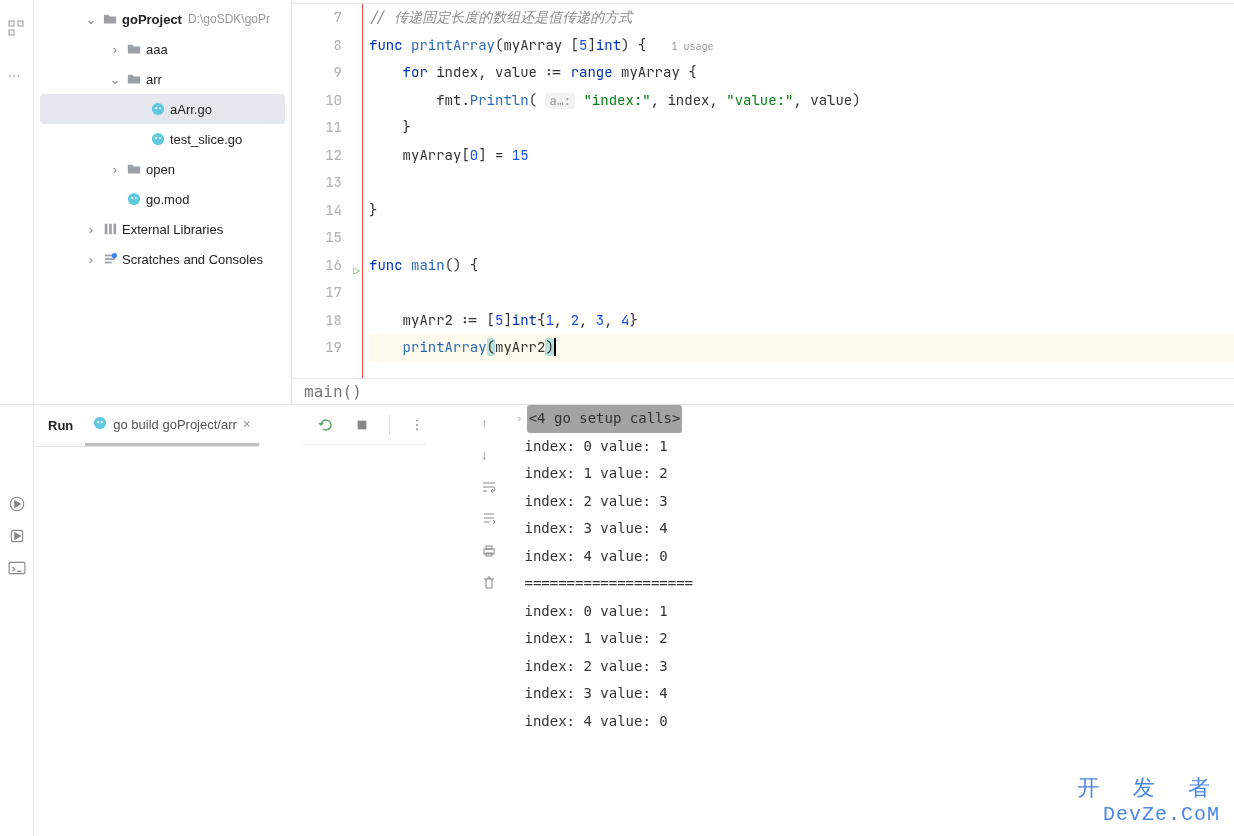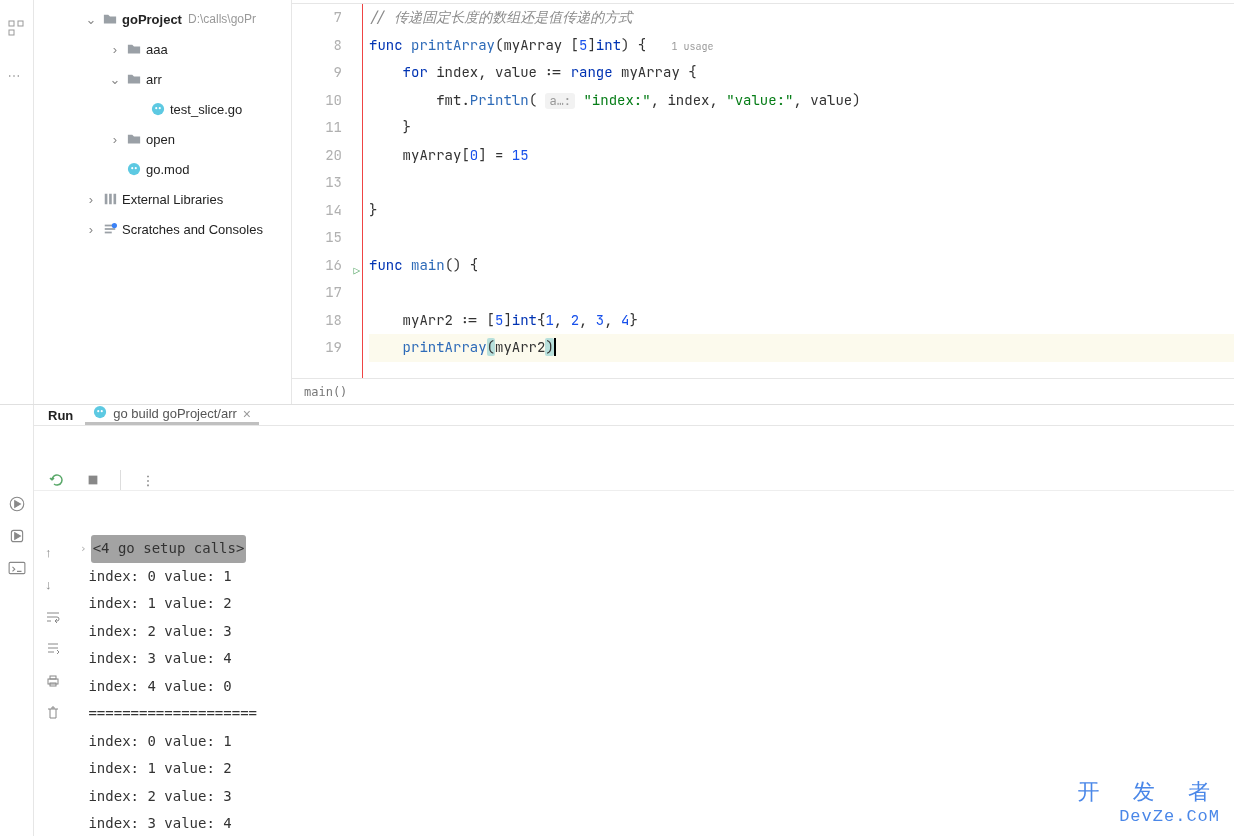--- a/index.html
+++ b/index.html
@@ -27,40 +27,40 @@
 .code-line { height: 27.5px; white-space: pre; }
 .code-line.current { background: #fcfaed; }
 .hl-paren { background: #b8e0dc; border-radius: 2px; }
 .c-comment { color: #8c8c8c; font-style: italic; }
 .c-key { color: #0033b3; }
 .c-func { color: #2e6bb8; }
 .c-num { color: #1750eb; }
 .c-str { color: #067d17; }
 .c-hint { color: #999; background: #f2f2f2; border-radius: 3px; padding: 0 4px; font-size: 12px; }
 .c-usage { color: #999; font-size: 10px; }
-.breadcrumb { height: 26px; border-top: 1px solid #e6e6e6; padding-left: 12px; color: #777; font-size: 12px; display: flex; align-items: center; font-family: Consolas, monospace; }
+.breadcrumb { height: 26px; border-top: 1px solid #e6e6e6; padding-left: 12px; color: #777; font-size: 16px; display: flex; align-items: center; font-family: Consolas, monospace; }
 .bottom-panel { height: 432px; border-top: 1px solid #e0e0e0; display: flex; }
 .bottom-gutter { width: 34px; border-right: 1px solid #e6e6e6; display: flex; flex-direction: column; align-items: center; padding-top: 90px; gap: 14px; }
-.bottom-main { flex: 1; display: flex; flex-direction: column; gap: 44px; }
+.bottom-main { flex: 1; display: flex; flex-direction: row; gap: 44px; }
 .run-tabs { height: 42px; display: flex; align-items: center; padding-left: 14px; gap: 12px; border-bottom: 1px solid #e6e6e6; }
 .run-label { font-weight: 600; color: #222; }
 .run-tab { display: flex; align-items: center; gap: 6px; padding: 0 8px; height: 100%; border-bottom: 3px solid #c0c0c0; color: #555; }
 .run-tab .close { color: #999; font-size: 14px; }
 .run-toolbar { height: 40px; display: flex; align-items: center; padding-left: 14px; gap: 18px; border-bottom: 1px solid #eee; }
 .run-toolbar .ico { width: 18px; height: 18px; color: #6e6e6e; cursor: pointer; display: flex; align-items: center; justify-content: center; }
 .run-body { flex: 1; display: flex; }
 .run-side { width: 40px; display: flex; flex-direction: column; align-items: center; padding-top: 10px; gap: 14px; }
 .run-side .ico { width: 18px; height: 18px; color: #888; cursor: pointer; }
 .console { flex: 1; font-family: Consolas, monospace; font-size: 14px; line-height: 27.5px; padding-left: 6px; white-space: pre; }
 .console .fold-line { display: flex; align-items: center; }
 .console .folded { background: #a3a3a3; border-radius: 3px; padding: 0 2px; }
 .console .fold-chev { color: #aaa; margin-right: 4px; font-size: 11px; }
 .watermark { position: absolute; bottom: 10px; right: 14px; color: #4a87e8; font-family: Liberation Mono, monospace; text-align: right; pointer-events: none; }
 .watermark .l1 { font-size: 22px; letter-spacing: 10px; }
-.watermark .l2 { font-size: 17px; letter-spacing: 1px; }
+.watermark .l2 { font-size: 20px; letter-spacing: 1px; }
 .cursor { border-right: 2px solid #000; }
 .divider { width: 1px; height: 20px; background: #ddd; }
 </style>
 </head>
 <body>
 
 <div class="ide">
   <div class="main-area">
     <div class="left-gutter">
       <span class="gutter-icon"><svg viewBox="0 0 16 16" width="16" height="16">
@@ -73,40 +73,51 @@
 
     <div class="project-tree">
       <div class="tree-item" style="padding-left:50px">
         <span class="tree-chevron">⌄</span>
         <span class="tree-icon folder-icon">
             <svg viewBox="0 0 16 16" width="14" height="14">
               <path d="M1 3h5l2 2h7v8H1z"></path>
             </svg>
           </span>
         <span class="tree-label" style="font-weight:600">goProject</span>
-        <span class="tree-path">D:\calls\goPr</span>
+        <span class="tree-path">D:\goSDK\goPr</span>
       </div>
       <div id="tree-items">
           <div class="tree-item" style="padding-left: 74px;">
             <span class="tree-chevron">›</span>
             <span class="tree-icon folder-icon">
               <svg viewBox="0 0 16 16" width="14" height="14">
                 <path d="M1 3h5l2 2h7v8H1z"></path>
               </svg>
             </span>
             <span class="tree-label">aaa</span>
           </div>
           <div class="tree-item" style="padding-left: 74px;">
             <span class="tree-chevron">⌄</span>
             <span class="tree-icon folder-icon">
               <svg viewBox="0 0 16 16" width="14" height="14">
                 <path d="M1 3h5l2 2h7v8H1z"></path>
               </svg>
             </span>
             <span class="tree-label">arr</span>
+          </div>
+          <div class="tree-item selected" style="padding-left: 92px;">
+            <span class="tree-chevron"></span>
+            <span class="tree-icon">
+              <svg class="go-icon" viewBox="0 0 16 16">
+                <circle cx="8" cy="8" r="7" fill="#5dc9e2"></circle>
+                <circle cx="6" cy="7" r="1.2" fill="#fff"></circle>
+                <circle cx="10" cy="7" r="1.2" fill="#fff"></circle>
+              </svg>
+            </span>
+            <span class="tree-label">aArr.go</span>
           </div>
           <div class="tree-item" style="padding-left: 98px;">
             <span class="tree-chevron"></span>
             <span class="tree-icon">
               <svg class="go-icon" viewBox="0 0 16 16">
                 <circle cx="8" cy="8" r="7" fill="#5dc9e2"></circle>
                 <circle cx="6" cy="7" r="1.2" fill="#fff"></circle>
                 <circle cx="10" cy="7" r="1.2" fill="#fff"></circle>
               </svg>
             </span>
@@ -160,21 +171,21 @@
 
     <div class="editor-area">
       <div class="editor-tabstrip"></div>
       <div class="code-area">
         <div class="gutter-col" id="gutter">
             <div class="line-no">7</div>
             <div class="line-no">8</div>
             <div class="line-no">9</div>
             <div class="line-no">10</div>
             <div class="line-no">11</div>
-            <div class="line-no">20</div>
+            <div class="line-no">12</div>
             <div class="line-no">13</div>
             <div class="line-no">14</div>
             <div class="line-no">15</div>
             <span class="run-icon" style="top: 253.5px;">▷</span>
             <div class="line-no">16</div>
             <div class="line-no">17</div>
             <div class="line-no">18</div>
             <div class="line-no">19</div>
           </div>
         <div class="code-col" id="code">

